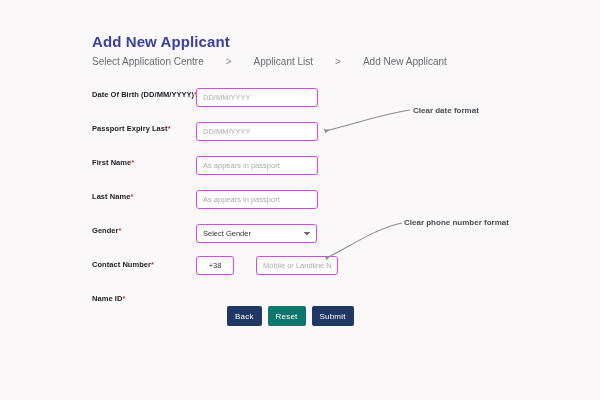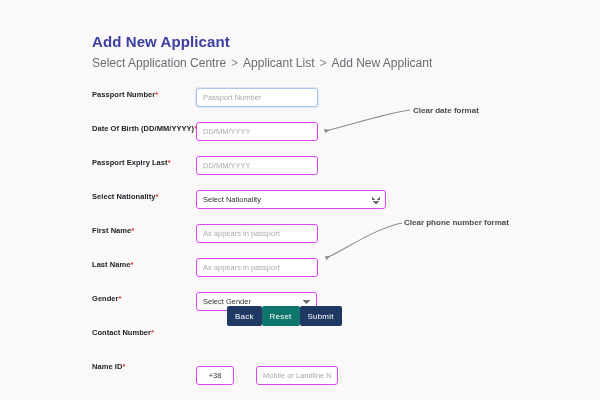--- a/index.html
+++ b/index.html
@@ -30,26 +30,26 @@
     font-weight: bold;
     color: #3b3fa0;
     letter-spacing: 0.1px;
     white-space: nowrap;
   }
 
   .breadcrumb {
     position: absolute;
     left: 92px;
     top: 56px;
-    font-size: 12px;
+    font-size: 10px;
     color: #6b6b74;
     white-space: nowrap;
     display: flex;
     align-items: flex-start;
-    gap: 5px;
+    gap: 22px;
   }
   .crumb { white-space: nowrap; }
   .crumb-sep { color: #8a8a92; }
 
   
   .form {
     position: absolute;
     left: 92px;
     top: 86px;
     width: 240px;
@@ -121,30 +121,31 @@
       linear-gradient(135deg, transparent 50%, #6e6e76 50%);
     background-position:
       calc(100% - 9px) 10px,
       calc(100% - 5px) 10px,
       calc(100% - 9px) 6px,
       calc(100% - 5px) 6px;
     background-size: 4px 3px, 4px 3px, 4px 3px, 4px 3px;
     background-repeat: no-repeat;
   }
 
-  .phone-wrap { display: flex; gap: 22px; margin-top: 42px; }
+  .phone-wrap { display: flex; gap: 22px; }
   input.cc { width: 38px; text-align: center; }
   input.phone { width: 82px; }
 
   
   .btnbar {
     position: absolute;
     left: 227px;
     top: 306px;
     display: flex;
+    gap: 6px;
   }
   .btn {
     border: none;
     border-radius: 2px;
     font-family: "Liberation Sans", sans-serif;
     font-size: 8px;
     color: #ffffff;
     height: 20px;
     padding: 0 8px;
     cursor: pointer;
@@ -183,49 +184,35 @@
   <div class="breadcrumb">
     <span class="crumb">Select Application Centre</span>
     <span class="crumb-sep">&gt;</span>
     <span class="crumb">Applicant List</span>
     <span class="crumb-sep">&gt;</span>
     <span class="crumb">Add New Applicant</span>
   </div>
 
   <div class="form">
 
-    <div class="row">
-      <div class="lbl"><span>Passport Number</span><span class="req">*</span></div>
-      <div class="ctl">
-        <input class="fld w-std focused" type="text" placeholder="Passport Number" style="">
-      </div>
-    </div>
 
     <div class="row">
       <div class="lbl"><span>Date Of Birth (DD/MM/YYYY)</span><span class="req">*</span></div>
       <div class="ctl">
         <input class="fld w-std" type="text" placeholder="DD/MM/YYYY" style="">
       </div>
     </div>
 
     <div class="row">
       <div class="lbl"><span>Passport Expiry Last</span><span class="req">*</span></div>
       <div class="ctl">
         <input class="fld w-std" type="text" placeholder="DD/MM/YYYY" style="">
       </div>
     </div>
 
-    <div class="row">
-      <div class="lbl"><span>Select Nationality</span><span class="req">*</span></div>
-      <div class="ctl">
-        <select class="fld w-wide nat">
-          <option>Select Nationality</option>
-        </select>
-      </div>
-    </div>
 
     <div class="row">
       <div class="lbl"><span>First Name</span><span class="req">*</span></div>
       <div class="ctl">
         <input class="fld w-std" type="text" placeholder="As appears in passport" style="">
       </div>
     </div>
 
     <div class="row">
       <div class="lbl"><span>Last Name</span><span class="req">*</span></div>

